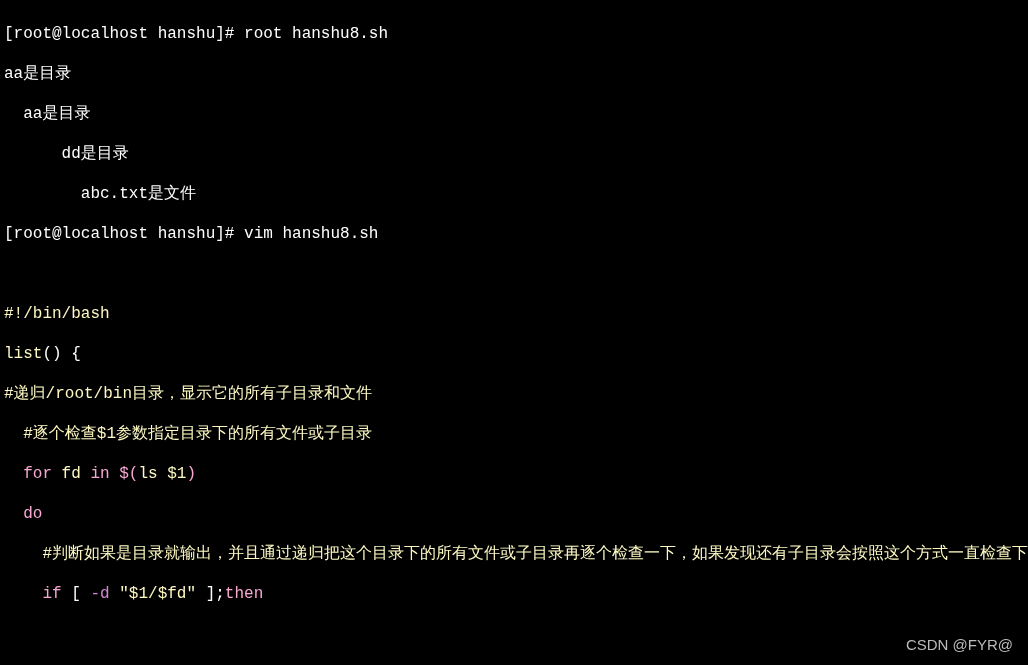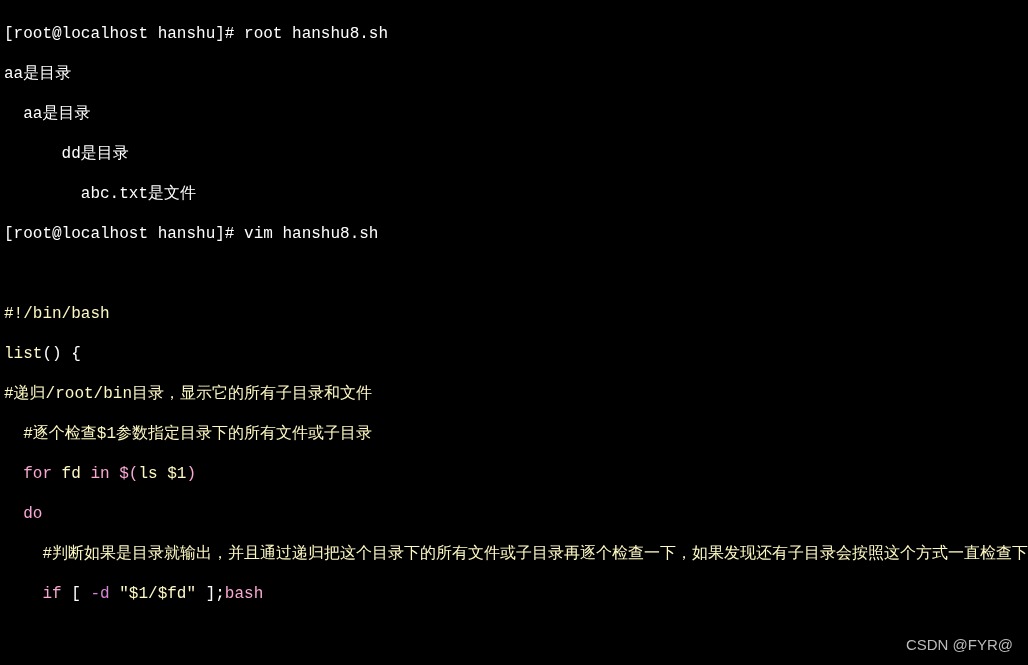--- a/index.html
+++ b/index.html
@@ -50,21 +50,21 @@
 <span class="line white">        abc.txt是文件</span>
 <span class="line"><span class="white">[root@localhost hanshu]# </span><span class="white">vim hanshu8.sh</span></span>
 <span class="line"> </span>
 <span class="line cyan">#!/bin/bash</span>
 <span class="line"><span class="cyan">list</span><span class="white">() {</span></span>
 <span class="line"><span class="cyan">#递归</span><span class="cyan">/root/bin</span><span class="cyan">目录，显示它的所有子目录和文件</span></span>
 <span class="line cyan">  #逐个检查$1参数指定目录下的所有文件或子目录</span>
 <span class="line"><span class="yellow">  for</span><span class="cyan"> fd </span><span class="yellow">in</span><span class="yellow"> $(</span><span class="cyan">ls </span><span class="cyan">$1</span><span class="yellow">)</span></span>
 <span class="line yellow">  do</span>
 <span class="line cyan">    #判断如果是目录就输出，并且通过递归把这个目录下的所有文件或子目录再逐个检查一下，如果发现还有子目录会按照这个方式一直检查下去</span>
-<span class="line"><span class="yellow">    if</span><span class="white"> [ </span><span class="magenta">-d</span><span class="white"> </span><span class="cyan">"$1/$fd"</span><span class="white"> ];</span><span class="yellow">bash</span></span>
+<span class="line"><span class="yellow">    if</span><span class="white"> [ </span><span class="magenta">-d</span><span class="white"> </span><span class="cyan">"$1/$fd"</span><span class="white"> ];</span><span class="yellow">then</span></span>
 <span class="line"></span>
 
 
 
 
 
 
 
 
 

